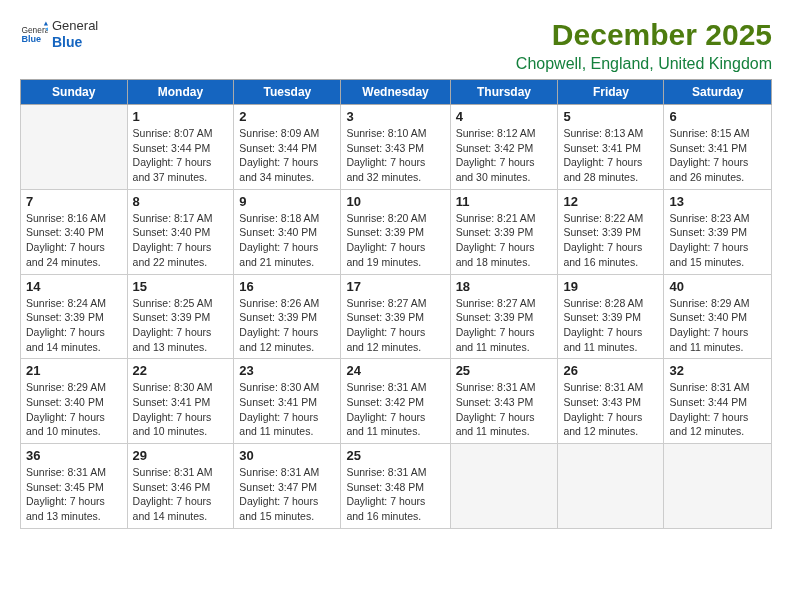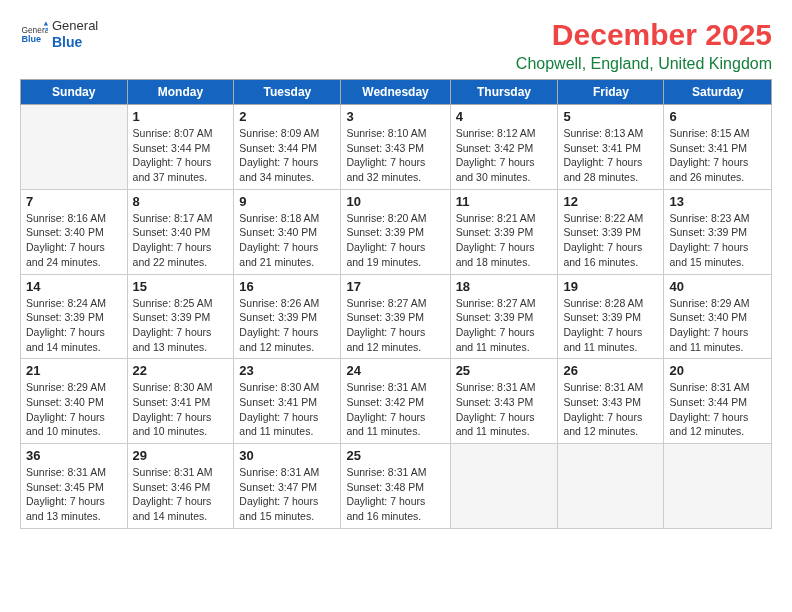--- a/index.html
+++ b/index.html
@@ -30,21 +30,21 @@
     .logo-icon {
       width: 28px;
       height: 28px;
     }
     .title-block {
       text-align: right;
     }
     .main-title {
       font-size: 30px;
       font-weight: bold;
-      color: #ef4444;
+      color: #4d7c0f;
       line-height: 1.1;
     }
     .subtitle {
       font-size: 16px;
       color: #15803d;
       margin-top: 4px;
     }
     .calendar {
       width: 100%;
       border-collapse: collapse;
@@ -229,21 +229,21 @@
           </td>
           <td>
             <span class="day-number">25</span>
             <div class="day-info">Sunrise: 8:31 AM<br>Sunset: 3:43 PM<br>Daylight: 7 hours and 11 minutes.</div>
           </td>
           <td>
             <span class="day-number">26</span>
             <div class="day-info">Sunrise: 8:31 AM<br>Sunset: 3:43 PM<br>Daylight: 7 hours and 12 minutes.</div>
           </td>
           <td>
-            <span class="day-number">20</span>
+            <span class="day-number">32</span>
             <div class="day-info">Sunrise: 8:31 AM<br>Sunset: 3:44 PM<br>Daylight: 7 hours and 12 minutes.</div>
           </td>
         </tr>
         <tr>
           <td>
             <span class="day-number">36</span>
             <div class="day-info">Sunrise: 8:31 AM<br>Sunset: 3:45 PM<br>Daylight: 7 hours and 13 minutes.</div>
           </td>
           <td>
             <span class="day-number">29</span>

